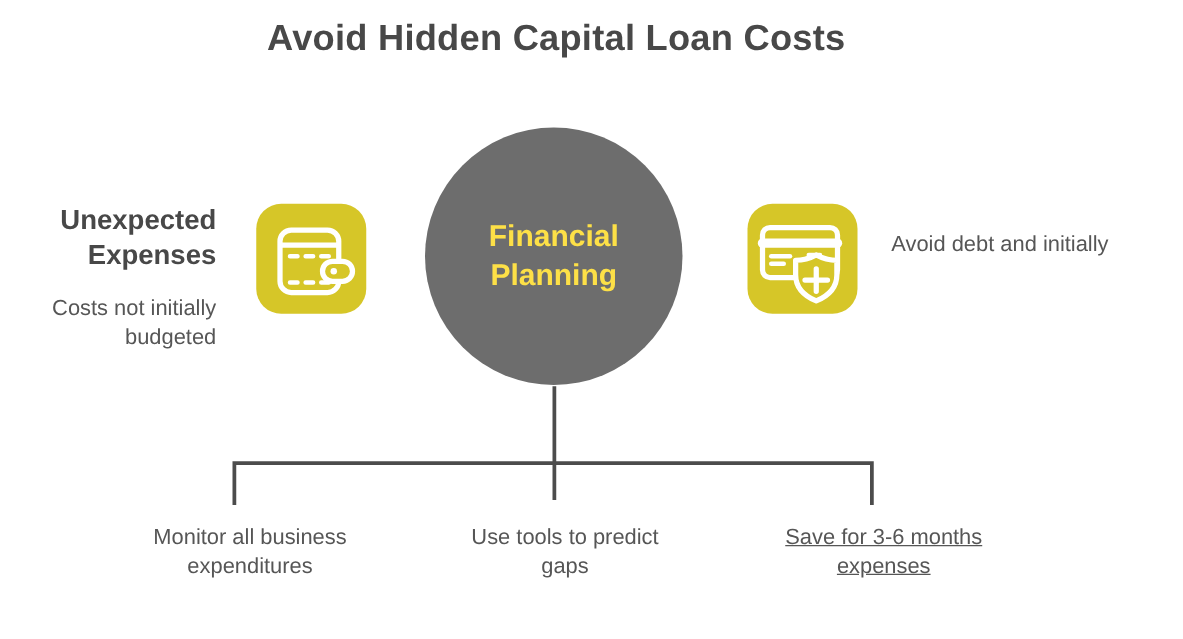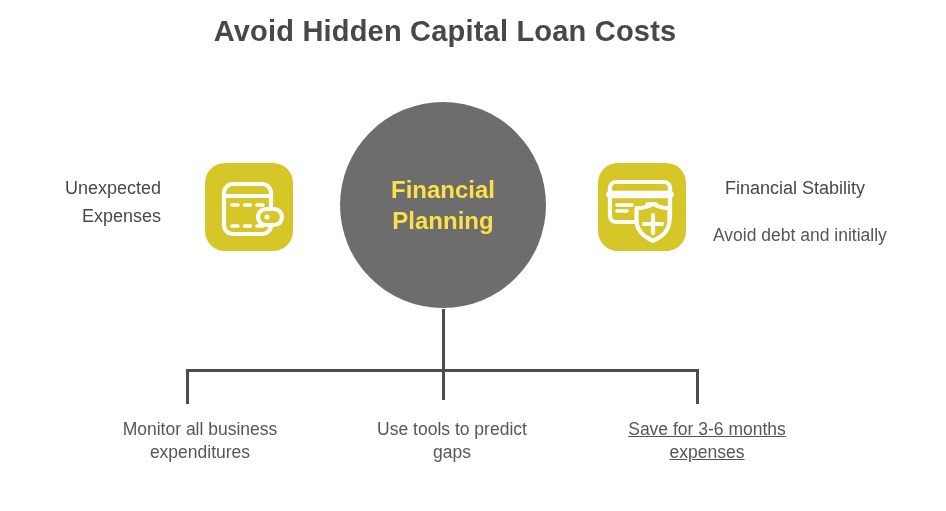--- a/index.html
+++ b/index.html
@@ -41,24 +41,24 @@
     width:160px;
     text-align:right;
   }
   .right-block{
     position:absolute;
     left:713px; top:162px;
     width:230px;
     text-align:left;
   }
   .section-heading{
-    margin:12px;
-    font-size:18px;
+    margin:0;
+    font-size:22px;
     line-height:28px;
-    font-weight:400;
+    font-weight:700;
     color:var(--heading-text);
   }
   .section-subtitle{
     margin:17px 0 0 0;
     font-size:17.5px;
     line-height:23px;
     color:var(--body-text);
   }
   .right-block .section-subtitle{margin-top:22px;}
 
@@ -117,20 +117,22 @@
 </head>
 <body>
 
 <div class="stage">
 
   <div class="title" data-bind="title">Avoid Hidden Capital Loan Costs</div>
 
   <div class="left-block">
     <h2 class="section-heading" data-bind="left_section.heading">Unexpected
 Expenses</h2>
+    <p class="section-subtitle" data-bind="left_section.subtitle">Costs not initially
+budgeted</p>
   </div>
 
   <div class="icon-tile left-tile">
     <span>
       <svg viewBox="0 0 88 88" fill="none" stroke="#ffffff" stroke-width="4.2" stroke-linecap="round" stroke-linejoin="round">
         <rect x="19" y="21" width="47" height="50" rx="9"></rect>
         <path d="M20 33 H65"></path>
         <path d="M27 42 H59" stroke-width="3.6" stroke-dasharray="6 6.5"></path>
         <path d="M27 63 H59" stroke-width="3.6" stroke-dasharray="6 6.5"></path>
         <rect x="53" y="46" width="24" height="16" rx="8" style="fill:var(--accent-yellow)"></rect>
@@ -152,21 +154,20 @@
         <path d="M19 42 H34" stroke-width="3.6"></path>
         <path d="M19 48 H29" stroke-width="3.6"></path>
         <path d="M49 41 H58" stroke-width="3.6"></path>
         <path d="M55 41 c5.5 3 11.5 4.2 16.5 4.2 v11.5 c0 10.5 -6.5 16.8 -16.5 21 c-10 -4.2 -16.5 -10.5 -16.5 -21 v-11.5 c5 0 11 -1.2 16.5 -4.2 z" style="fill:var(--accent-yellow)"></path>
         <path d="M55 52 V70 M46 61 H64"></path>
       </svg>
     </span>
   </div>
 
   <div class="right-block">
-    <h2 class="section-heading" data-bind="right_section.heading">Financial Stability</h2>
     <p class="section-subtitle" data-bind="right_section.subtitle">Avoid debt and initially</p>
   </div>
 
   <svg class="connectors" viewBox="0 0 946 511">
     <path d="M443.5 309 V400" fill="none" stroke="var(--line)" stroke-width="3"></path>
     <path d="M187.5 404 V370.5 H697.5 V404" fill="none" stroke="var(--line)" stroke-width="3"></path>
   </svg>
 
   <div class="branch-label b1" data-bind="branches.1.label">Use tools to predict
 gaps</div>

